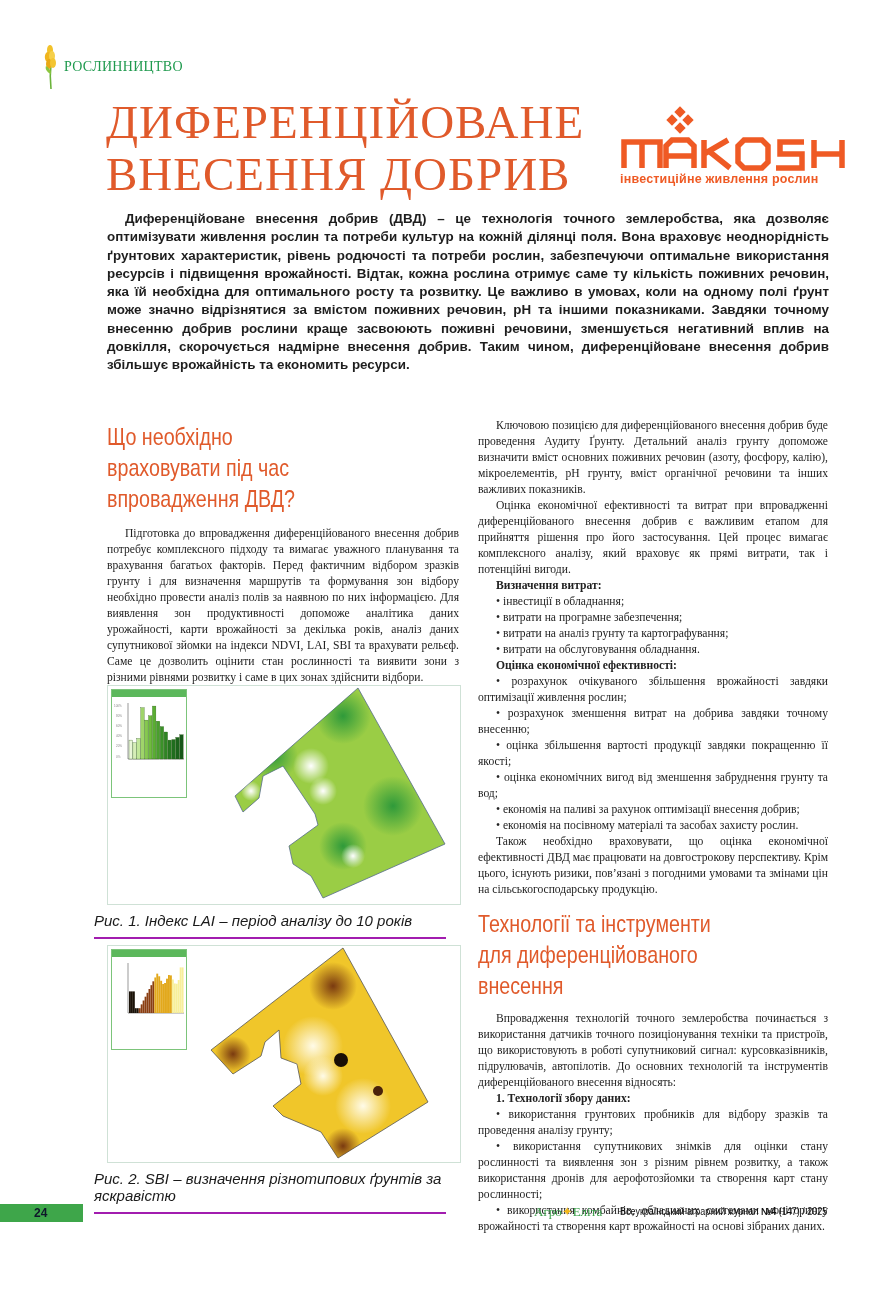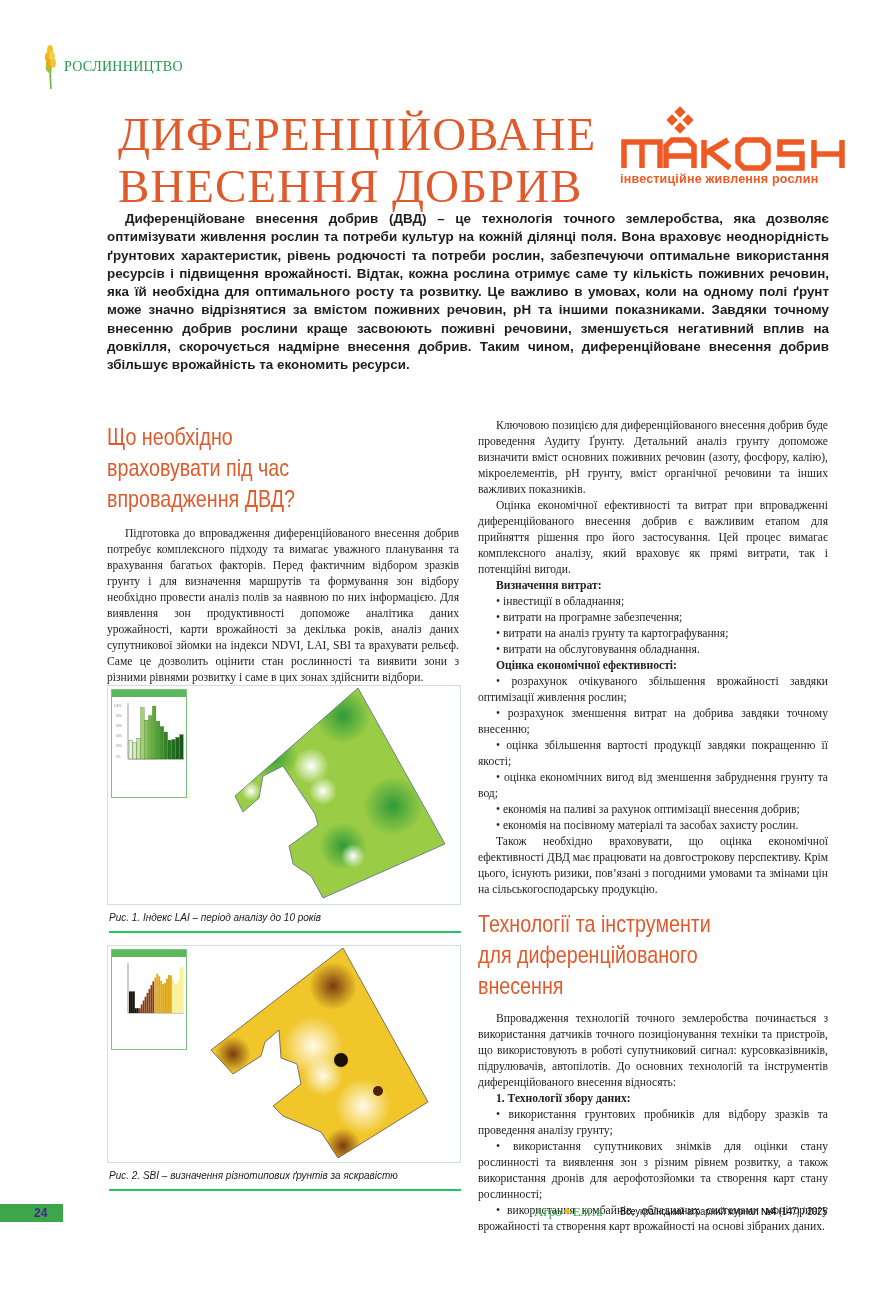--- a/index.html
+++ b/index.html
@@ -2,44 +2,44 @@
 <html><head>
 <meta charset="utf-8">
 <style>
   html, body { margin: 0; padding: 0; background: #ffffff; }
   body { width: 892px; height: 1296px; position: relative; overflow: hidden; font-family: "Liberation Sans", sans-serif; color: #1a1a1a; }
 
   .section-tag { position: absolute; left: 42px; top: 42px; display: flex; align-items: center; }
   .section-tag .wheat { width: 18px; height: 48px; }
   .section-tag .label { font-family: "Liberation Serif", serif; color: #1f9a4e; font-size: 14px; letter-spacing: 0.3px; margin-left: 4px; margin-top: 2px; }
 
-  .title { position: absolute; left: 106px; top: 96px; font-family: "Liberation Serif", serif; color: #e05a2b; font-size: 47px; line-height: 52px; letter-spacing: 1px; font-weight: normal; margin: 12px; }
+  .title { position: absolute; left: 106px; top: 96px; font-family: "Liberation Serif", serif; color: #e05a2b; font-size: 47px; line-height: 52px; letter-spacing: 1px; font-weight: normal; margin: 0; }
 
   .logo { position: absolute; left: 620px; top: 106px; width: 230px; height: 82px; }
   .logo .tagline { position: absolute; left: 0; top: 66px; width: 225px; color: #ef5a24; font-size: 12.5px; font-weight: bold; letter-spacing: 0.2px; }
 
   .lead { position: absolute; left: 107px; top: 210px; width: 722px; font-weight: bold; font-size: 13.4px; line-height: 18.3px; text-align: justify; color: #1e1e1e; margin: 0; }
   .lead p { margin: 0; text-indent: 18px; text-align: justify; }
 
   .col { position: absolute; font-size: 11.6px; line-height: 16px; color: #222; margin-top: 33px; }
   .col p { margin: 0; text-indent: 18px; text-align: justify; font-family: Liberation Serif, serif; }
   .col .b { font-weight: bold; }
   .left-col { left: 107px; width: 352px; }
   .right-col { left: 478px; width: 350px; }
 
   .h2 { font-family: "Liberation Sans Narrow", "Liberation Sans", sans-serif; color: #e05a2b; font-size: 24px; line-height: 31px; font-weight: normal; margin: 0; transform: scaleX(0.82); transform-origin: left; }
 
   .figure { position: absolute; left: 107px; width: 352px; border: 1px solid #cfe1d6; background: #fff; }
-  .fig-caption { position: absolute; left: 109px; width: 352px; font-style: italic; font-size: 10px; color: #1a1a1a; padding-bottom: 8px; border-bottom: 2px solid #22c55e; }
+  .fig-caption { position: absolute; left: 94px; width: 352px; font-style: italic; font-size: 15px; color: #1a1a1a; padding-bottom: 8px; border-bottom: 2px solid #a21caf; }
 
   .mini-panel { position: absolute; left: 3px; top: 3px; width: 74px; border: 1px solid #7cc47a; background: #fff; }
   .mini-panel .hdr { height: 7px; background: #5cb85c; }
   .mini-panel svg { display: block; }
 
-  .footer-page { position: absolute; left: 0; top: 1204px; width: 63px; height: 18px; background: #3ea64a; color: #4c1d95; font-weight: bold; font-size: 12px; line-height: 18px; text-align: right; padding-right: 0; }
+  .footer-page { position: absolute; left: 0; top: 1204px; width: 63px; height: 18px; background: #3ea64a; color: #0f172a; font-weight: bold; font-size: 12px; line-height: 18px; text-align: right; padding-right: 0; padding-left: 20px; }
   .footer-page span { position: absolute; left: 34px; }
   .footer-brand { position: absolute; left: 534px; top: 1204px; font-family: "Liberation Serif", serif; font-size: 13px; color: #3aa04a; }
   .footer-brand .spark { color: #f2b81b; }
   .footer-journal { position: absolute; left: 620px; top: 1206px; font-size: 10px; color: #111; transform: scaleX(0.9); transform-origin: left; }
   .footer-journal .b { font-weight: bold; }
 </style>
 </head>
 <body>
 
 <div class="section-tag">

